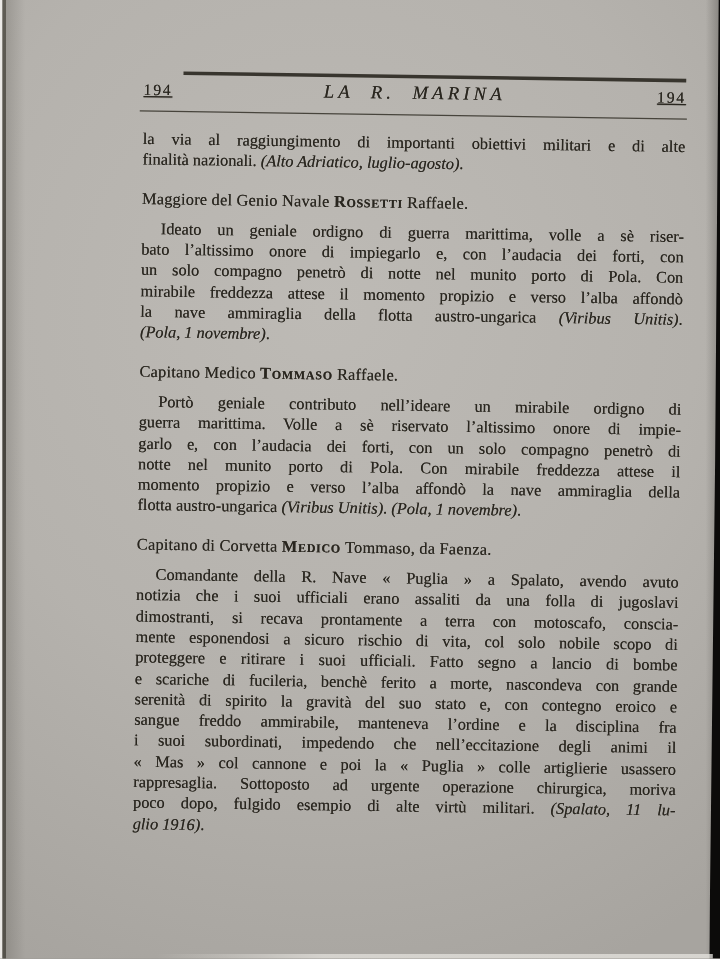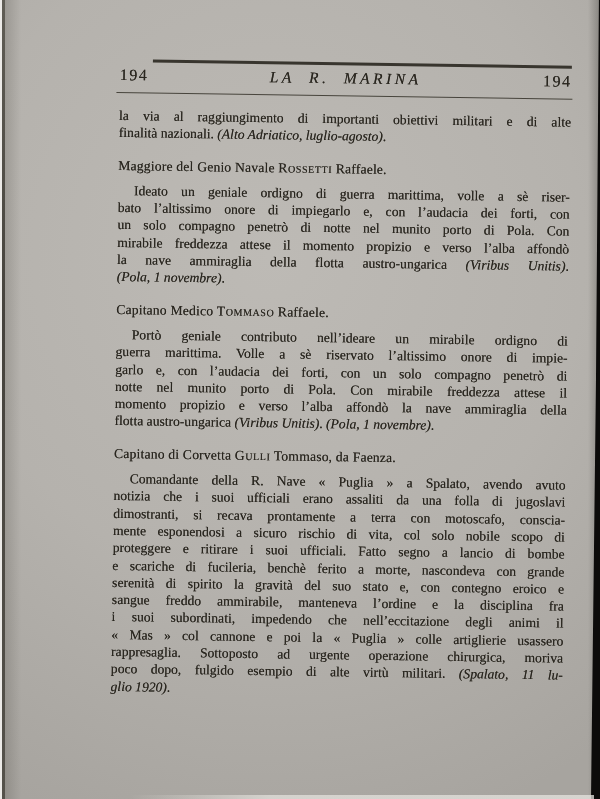--- a/index.html
+++ b/index.html
@@ -22,33 +22,33 @@
 
   .content{
     position:absolute;left:120px;top:55px;width:452px;
     transform:rotate(0.85deg);transform-origin:0 0;
     color:#29261f;text-shadow:0 0 .4px rgba(41,38,31,.8);
   }
   .rule-top{position:absolute;left:33px;top:4px;width:419px;height:2.6px;background:#38352e;}
   .rule-bottom{position:absolute;left:-3px;top:37px;width:456px;height:1.4px;background:#47443c;}
   .header-row{position:absolute;left:0;top:11px;width:452px;display:flex;
     justify-content:space-between;align-items:baseline;}
-  .pagenum{font-size:16px;letter-spacing:1.5px;}
+  .pagenum{font-size:13px;letter-spacing:1.5px;text-decoration:underline;}
   .title{font-style:italic;font-size:15.5px;letter-spacing:3.5px;word-spacing:7px;}
 
   .page-text{position:absolute;left:0;top:52px;width:452px;font-size:13.6px;line-height:17.3px;}
   .block{margin-top:8px;}
   .block.heading{margin-top:15px;}
   .block:first-child{margin-top:0;}
   .line{text-align:justify;text-align-last:justify;}
   .line.final{text-align-last:left;}
   .heading .line{text-align:left;text-align-last:left;letter-spacing:.2px;}
   .line.indent{text-indent:16px;}
   .it{font-style:italic;}
-  .sc{font-variant:small-caps;letter-spacing:.6px;}
+  .sc{font-variant:small-caps;letter-spacing:.6px;font-weight:bold;}
 </style>
 </head>
 <body>
 
 <div class="scan">
   <div class="edge-white"></div>
   <div class="gutter-line"></div>
   <div class="gutter-shadow"></div>
   <div class="right-soft"></div>
   <div class="right-wedge"></div>
@@ -84,32 +84,32 @@
         </div>
         <div class="block paragraph">
           <div class="line indent"><span>Portò geniale contributo nell’ideare un mirabile ordigno di</span></div>
           <div class="line"><span>guerra marittima. Volle a sè riservato l’altissimo onore di impie-</span></div>
           <div class="line"><span>garlo e, con l’audacia dei forti, con un solo compagno penetrò di</span></div>
           <div class="line"><span>notte nel munito porto di Pola. Con mirabile freddezza attese il</span></div>
           <div class="line"><span>momento propizio e verso l’alba affondò la nave ammiraglia della</span></div>
           <div class="line final"><span>flotta austro-ungarica </span><span class="it">(Viribus Unitis)</span><span>. </span><span class="it">(Pola, 1 novembre)</span><span>.</span></div>
         </div>
         <div class="block heading">
-          <div class="line final"><span>Capitano di Corvetta </span><span class="sc">Gulli</span><span> Tommaso, da Faenza.</span></div>
+          <div class="line final"><span>Capitano di Corvetta </span><span class="sc">Medico</span><span> Tommaso, da Faenza.</span></div>
         </div>
         <div class="block paragraph">
           <div class="line indent"><span>Comandante della R. Nave « Puglia » a Spalato, avendo avuto</span></div>
           <div class="line"><span>notizia che i suoi ufficiali erano assaliti da una folla di jugoslavi</span></div>
           <div class="line"><span>dimostranti, si recava prontamente a terra con motoscafo, conscia-</span></div>
           <div class="line"><span>mente esponendosi a sicuro rischio di vita, col solo nobile scopo di</span></div>
           <div class="line"><span>proteggere e ritirare i suoi ufficiali. Fatto segno a lancio di bombe</span></div>
           <div class="line"><span>e scariche di fucileria, benchè ferito a morte, nascondeva con grande</span></div>
           <div class="line"><span>serenità di spirito la gravità del suo stato e, con contegno eroico e</span></div>
           <div class="line"><span>sangue freddo ammirabile, manteneva l’ordine e la disciplina fra</span></div>
           <div class="line"><span>i suoi subordinati, impedendo che nell’eccitazione degli animi il</span></div>
           <div class="line"><span>« Mas » col cannone e poi la « Puglia » colle artiglierie usassero</span></div>
           <div class="line"><span>rappresaglia. Sottoposto ad urgente operazione chirurgica, moriva</span></div>
           <div class="line"><span>poco dopo, fulgido esempio di alte virtù militari. </span><span class="it">(Spalato, 11 lu-</span></div>
-          <div class="line final"><span class="it">glio 1920)</span><span>.</span></div>
+          <div class="line final"><span class="it">glio 1916)</span><span>.</span></div>
         </div>
       </div>
   </div>
 </div>
 
 </body></html>

